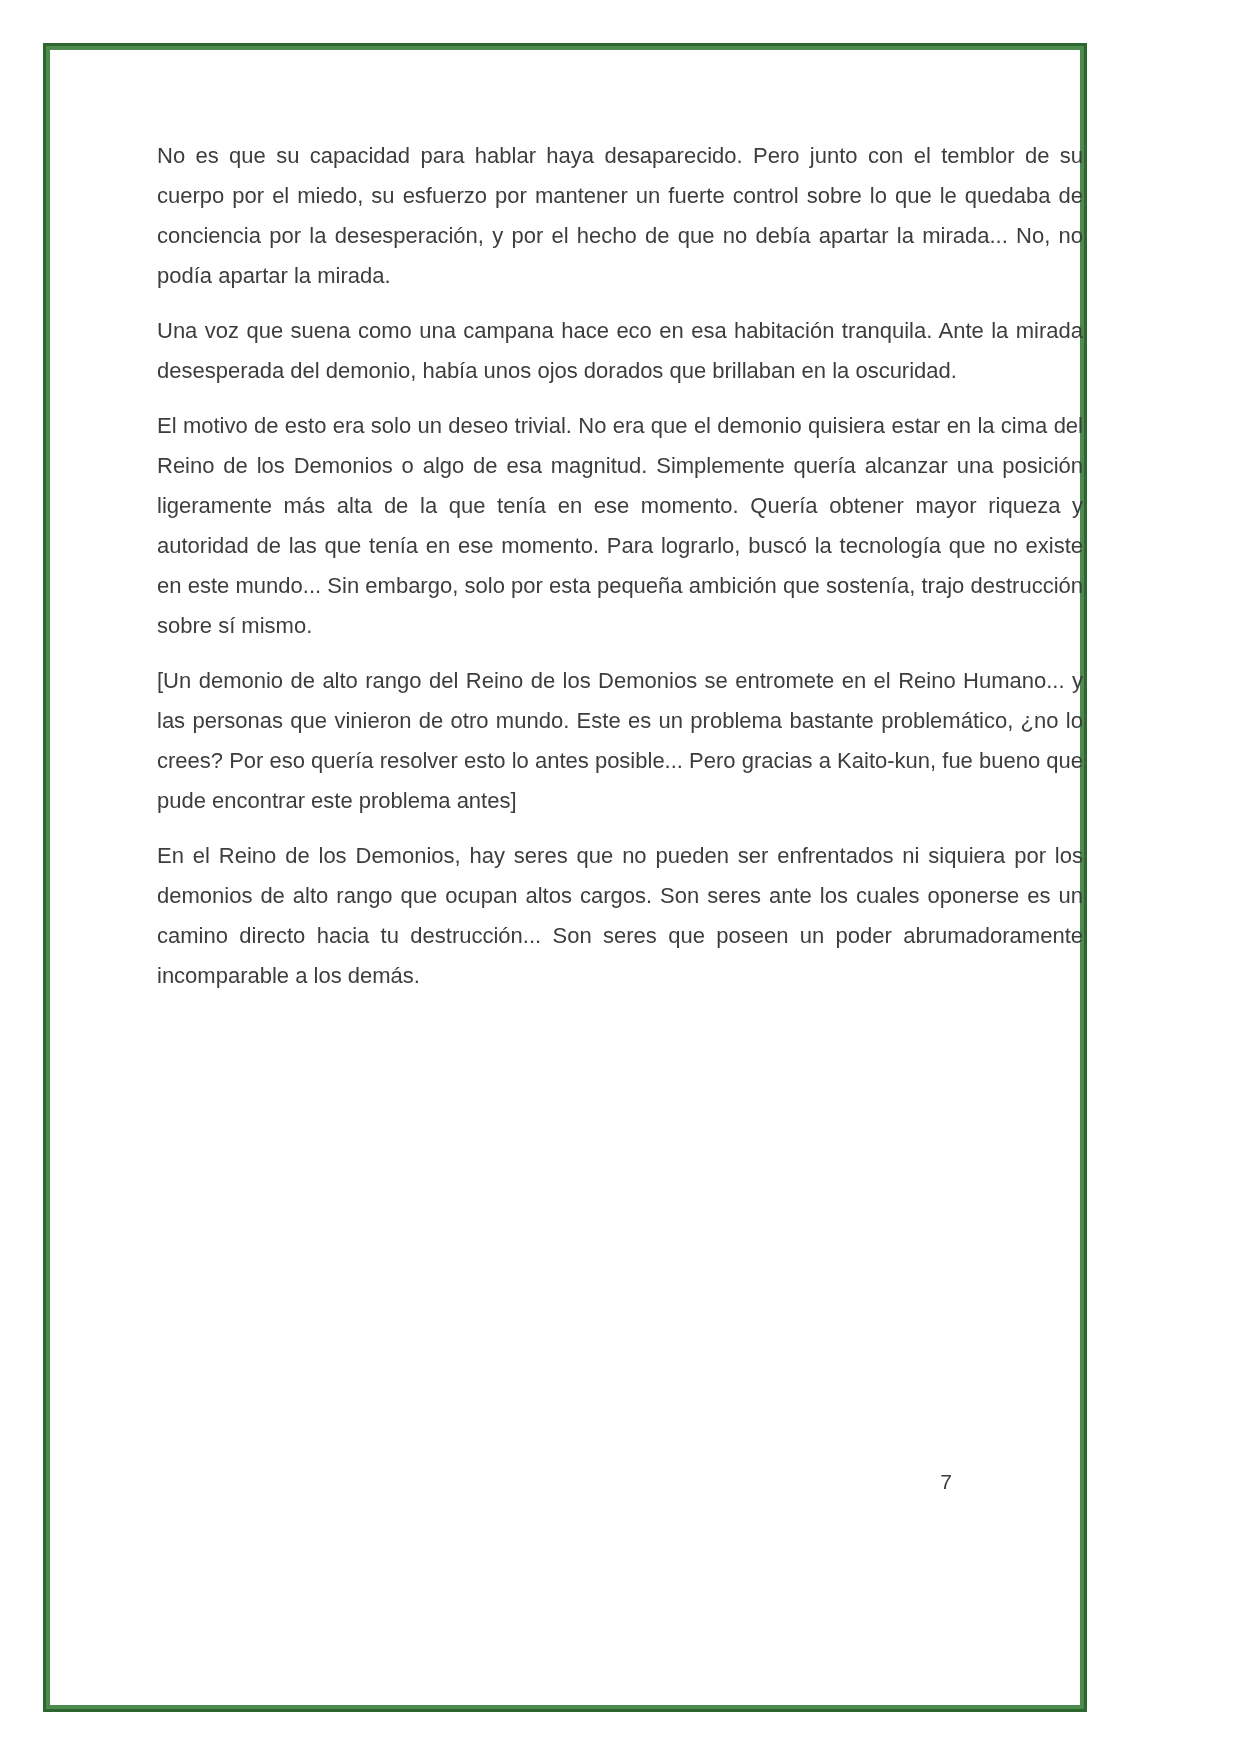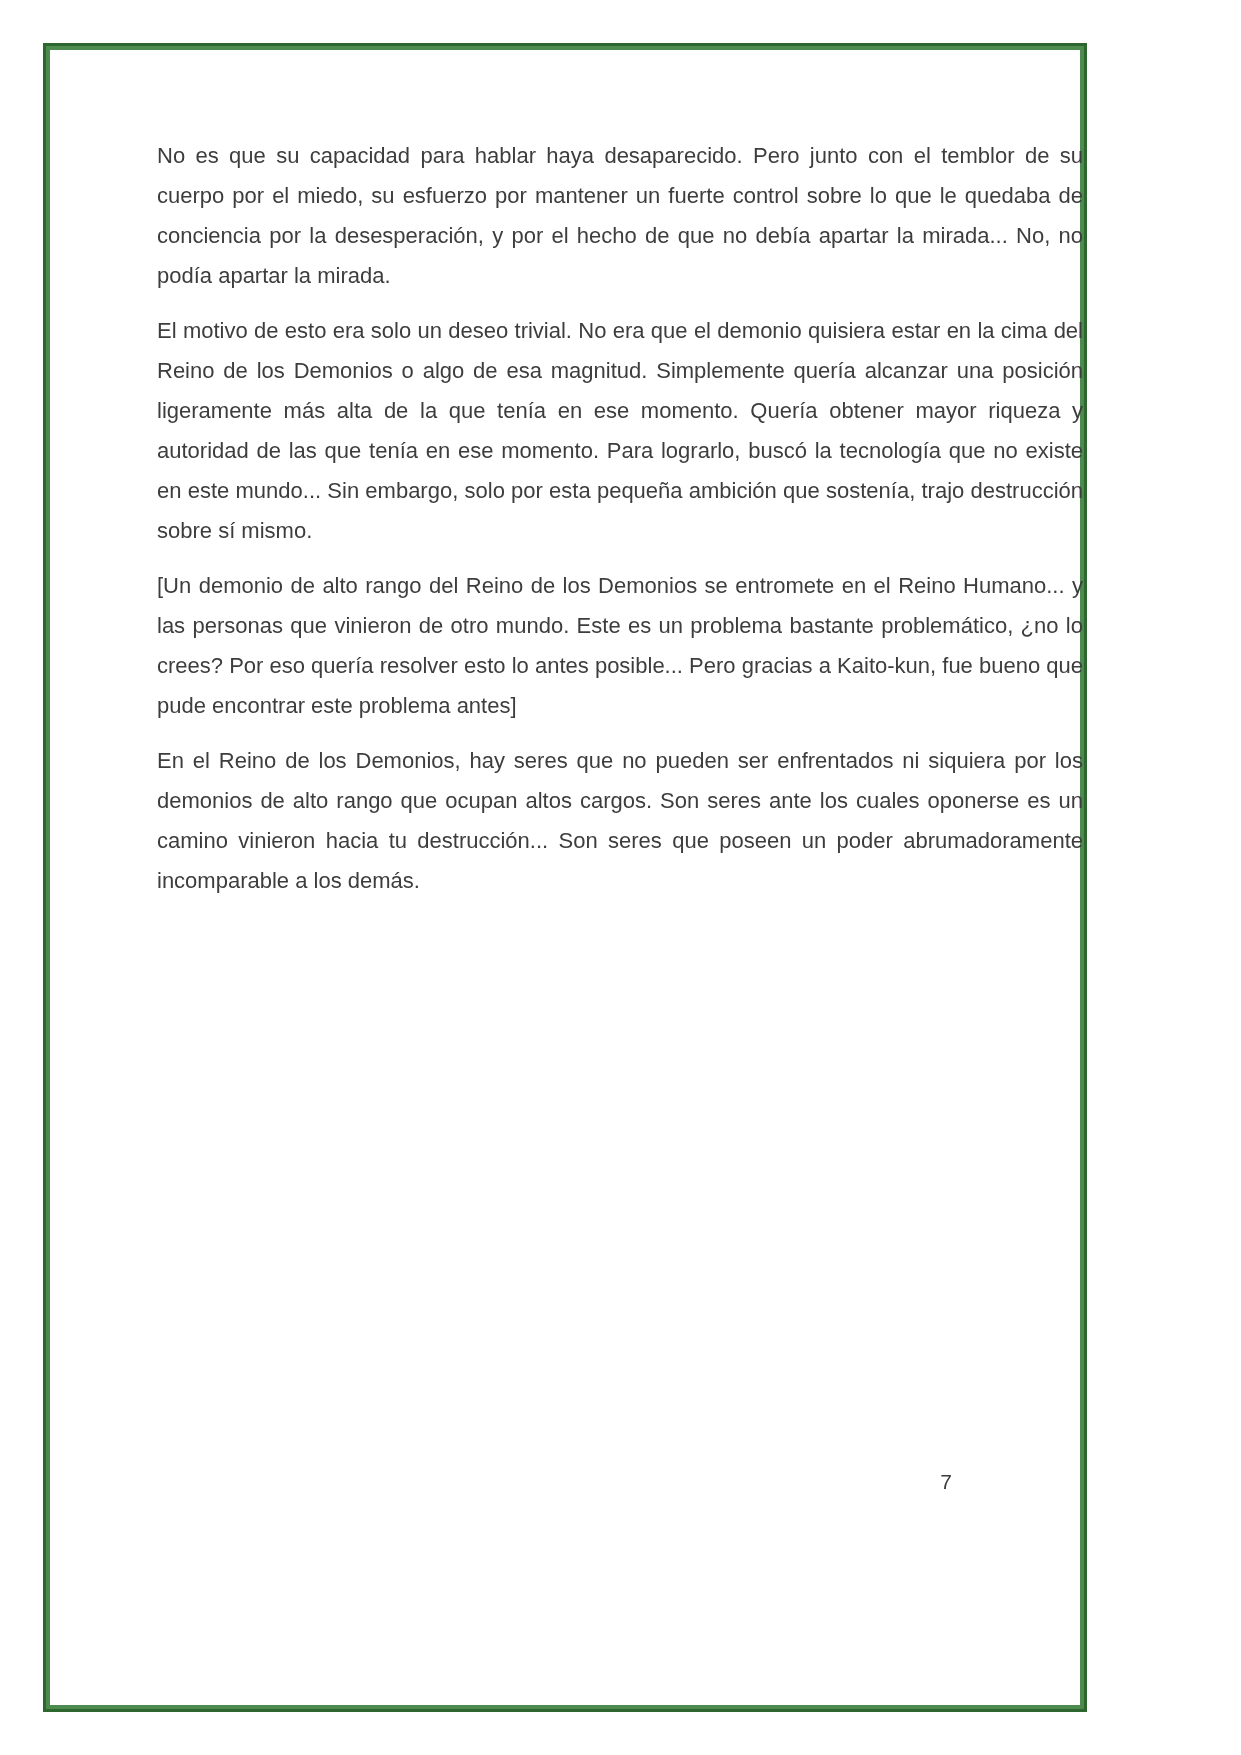--- a/index.html
+++ b/index.html
@@ -57,20 +57,21 @@
 <body>
 
 <div class="page">
 
   <div class="frame">
     <div class="frame-inner"></div>
   </div>
 
   <div class="content">
     <p>No es que su capacidad para hablar haya desaparecido. Pero junto con el temblor de su cuerpo por el miedo, su esfuerzo por mantener un fuerte control sobre lo que le quedaba de conciencia por la desesperación, y por el hecho de que no debía apartar la mirada... No, no podía apartar la mirada.</p>
+    <p>Una voz que suena como una campana hace eco en esa habitación tranquila. Ante la mirada desesperada del demonio, había unos ojos dorados que brillaban en la oscuridad.</p>
     <p>El motivo de esto era solo un deseo trivial. No era que el demonio quisiera estar en la cima del Reino de los Demonios o algo de esa magnitud. Simplemente quería alcanzar una posición ligeramente más alta de la que tenía en ese momento. Quería obtener mayor riqueza y autoridad de las que tenía en ese momento. Para lograrlo, buscó la tecnología que no existe en este mundo... Sin embargo, solo por esta pequeña ambición que sostenía, trajo destrucción sobre sí mismo.</p>
     <p>[Un demonio de alto rango del Reino de los Demonios se entromete en el Reino Humano... y las personas que vinieron de otro mundo. Este es un problema bastante problemático, ¿no lo crees? Por eso quería resolver esto lo antes posible... Pero gracias a Kaito-kun, fue bueno que pude encontrar este problema antes]</p>
-    <p>En el Reino de los Demonios, hay seres que no pueden ser enfrentados ni siquiera por los demonios de alto rango que ocupan altos cargos. Son seres ante los cuales oponerse es un camino vinieron hacia tu destrucción... Son seres que poseen un poder abrumadoramente incomparable a los demás.</p>
+    <p>En el Reino de los Demonios, hay seres que no pueden ser enfrentados ni siquiera por los demonios de alto rango que ocupan altos cargos. Son seres ante los cuales oponerse es un camino directo hacia tu destrucción... Son seres que poseen un poder abrumadoramente incomparable a los demás.</p>
   </div>
 
   <div class="page-number">7</div>
 
 </div>
 
 </body></html>

